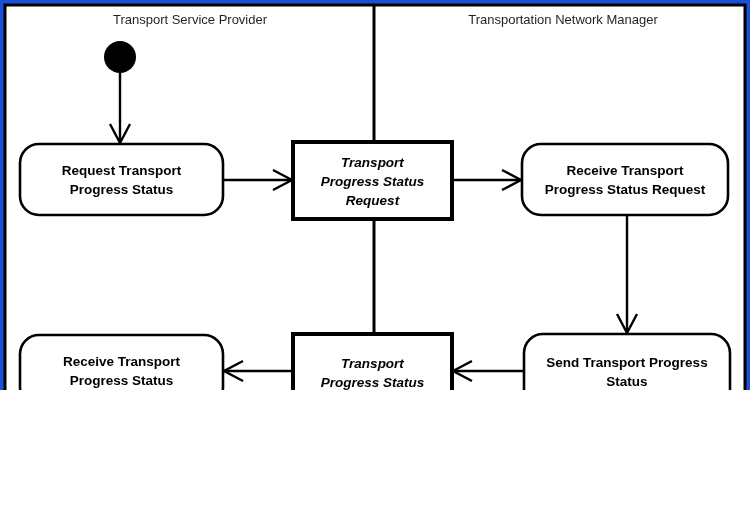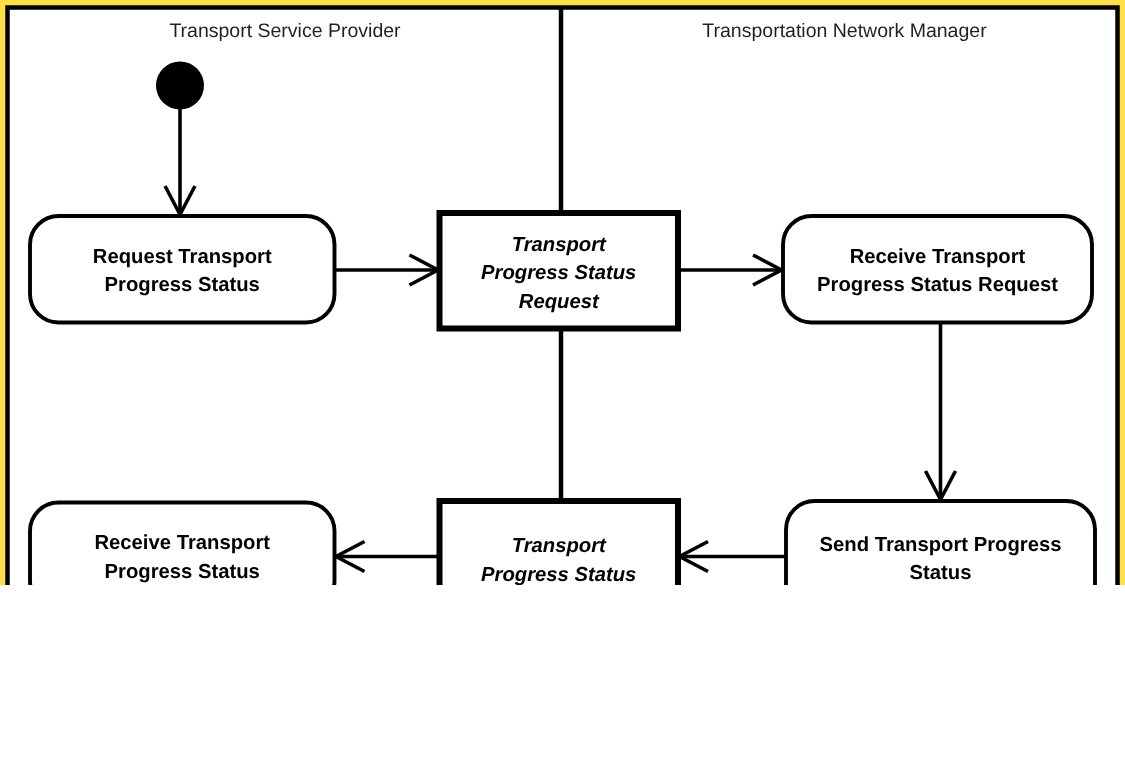--- a/index.html
+++ b/index.html
@@ -4,21 +4,21 @@
 <style>
   html, body {
     margin: 0;
     padding: 0;
     background: #ffffff;
   }
   #canvas {
     position: relative;
     width: 750px;
     height: 390px;
-    background: #fde047;
+    background: #1d4ed8;
     font-family: "Liberation Sans", sans-serif;
     overflow: hidden;
   }
   svg.diagram {
     position: absolute;
     left: 0;
     top: 0;
     width: 750px;
     height: 518px;
   }

